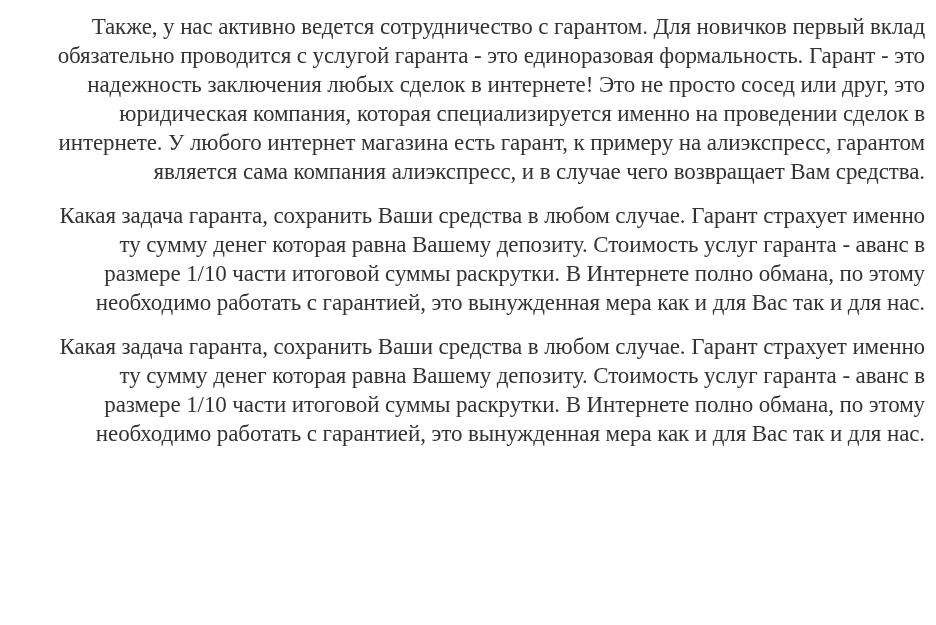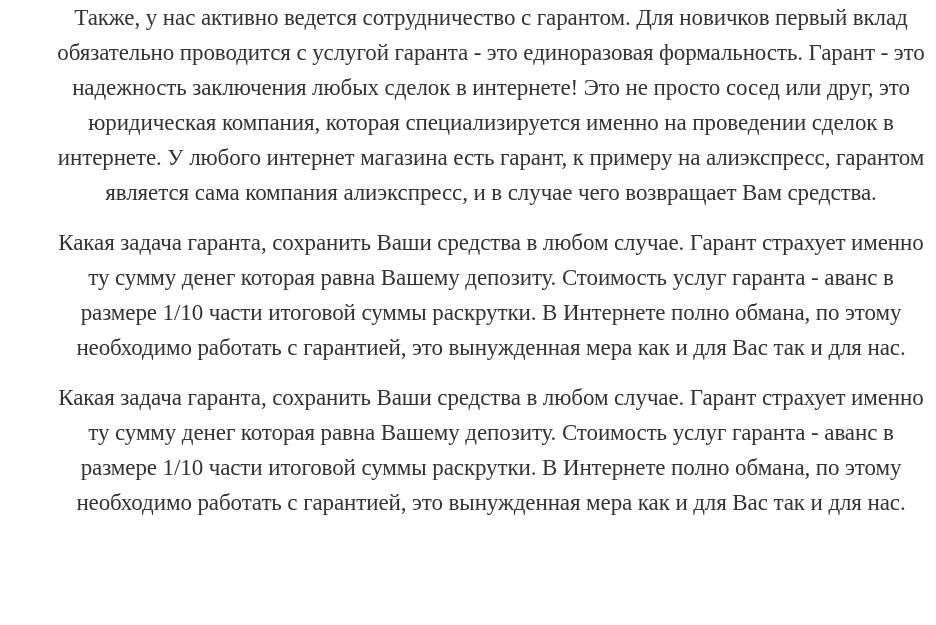--- a/index.html
+++ b/index.html
@@ -13,27 +13,27 @@
     height: 625px;
     overflow: hidden;
     background: #ffffff;
     box-sizing: border-box;
     padding: 0 0 0 57px;
   }
   .article {
     width: 868px;
   }
   .article p {
-    margin: 0 0 15px 0;
+    margin: 12px 0 15px 0;
     font-family: "Liberation Serif", "DejaVu Serif", serif;
     font-size: 23px;
-    line-height: 35px;
+    line-height: 29px;
     letter-spacing: -0.1px;
     color: #333333;
-    text-align: center;
+    text-align: right;
   }
 </style>
 </head>
 <body>
 
 <div class="page">
   <div class="article">
     <p>Также, у нас активно ведется сотрудничество с гарантом. Для новичков первый вклад обязательно проводится с услугой гаранта - это единоразовая формальность. Гарант - это надежность заключения любых сделок в интернете! Это не просто сосед или друг, это юридическая компания, которая специализируется именно на проведении сделок в интернете. У любого интернет магазина есть гарант, к примеру на алиэкспресс, гарантом является сама компания алиэкспресс, и в случае чего возвращает Вам средства.</p>
     <p>Какая задача гаранта, сохранить Ваши средства в любом случае. Гарант страхует именно ту сумму денег которая равна Вашему депозиту. Стоимость услуг гаранта - аванс в размере 1/10 части итоговой суммы раскрутки. В Интернете полно обмана, по этому необходимо работать с гарантией, это вынужденная мера как и для Вас так и для нас.</p>
     <p>Какая задача гаранта, сохранить Ваши средства в любом случае. Гарант страхует именно ту сумму денег которая равна Вашему депозиту. Стоимость услуг гаранта - аванс в размере 1/10 части итоговой суммы раскрутки. В Интернете полно обмана, по этому необходимо работать с гарантией, это вынужденная мера как и для Вас так и для нас.</p>

